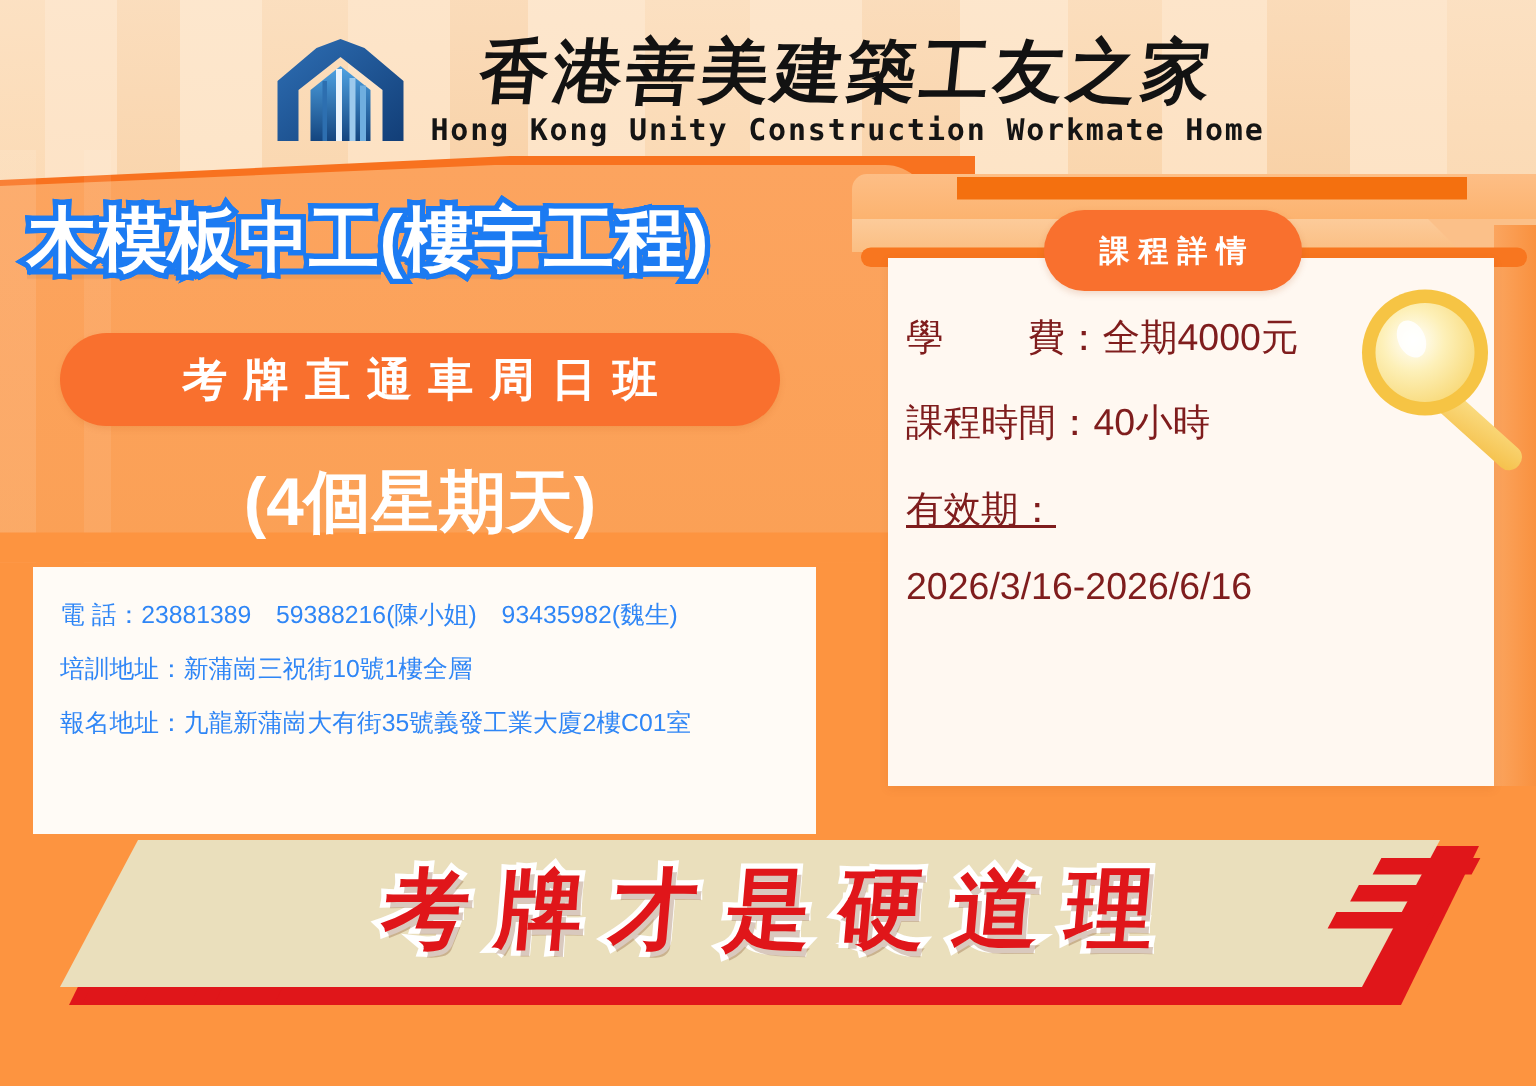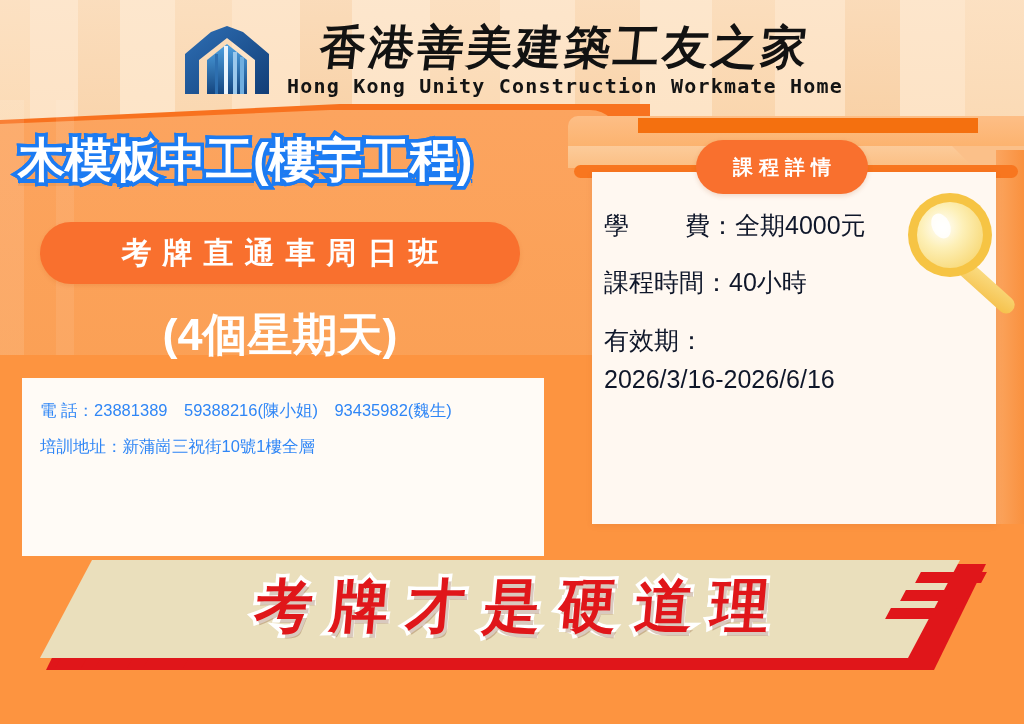--- a/index.html
+++ b/index.html
@@ -155,24 +155,24 @@
     position:absolute;left:696px;top:140px;width:172px;height:54px;
     background:#F9702E;border-radius:28px;
     display:flex;align-items:center;justify-content:center;
     color:#fff;font-size:20px;font-weight:700;letter-spacing:6px;text-indent:6px;
     box-shadow:0 2px 5px rgba(170,70,15,.18);
   }
   .detail-list{
     position:absolute;left:604px;top:210px;width:390px;
   }
   .detail-line{
-    color:#0f172a;font-size:25px;font-weight:400;line-height:1.25;
+    color:#7f1d1d;font-size:25px;font-weight:400;line-height:1.25;
     margin-bottom:26px;white-space:nowrap;
   }
-  .detail-line.tight{margin-bottom:8px;}
+  .detail-line.tight{margin-bottom:20px;text-decoration:underline;}
   .detail-line.last{margin-bottom:0;}
   .fee-gap{display:inline-block;width:56px;}
 
   
   .magnifier{position:absolute;left:905px;top:190px;width:120px;height:130px;}
 
   
   .banner-wrap{position:absolute;left:0;top:560px;width:1024px;height:120px;}
   .banner-red{
     position:absolute;left:46px;top:4px;width:940px;height:106px;
@@ -238,20 +238,23 @@
   <div class="pill-course">考牌直通車周日班</div>
   <div class="sub-title">(4個星期天)</div>
 
   <div class="contact-box">
     <div class="contact-line">
       <span class="lbl">電 話：</span><span>23881389　59388216(陳小姐)　93435982(魏生)</span>
     </div>
     <div class="contact-line">
       <span class="lbl">培訓地址：</span><span>新蒲崗三祝街10號1樓全層</span>
     </div>
+    <div class="contact-line">
+      <span class="lbl">報名地址：</span><span>九龍新蒲崗大有街35號義發工業大廈2樓C01室</span>
+    </div>
   </div>
 
   <div class="panel-ledge"></div>
   <div class="panel-ledge-dark"></div>
   <div class="panel-shelf"></div>
   <div class="panel-side-top"></div>
   <div class="panel-side"></div>
   <div class="panel-rail"></div>
   <div class="panel-body"></div>
   <div class="pill-detail">課程詳情</div>

